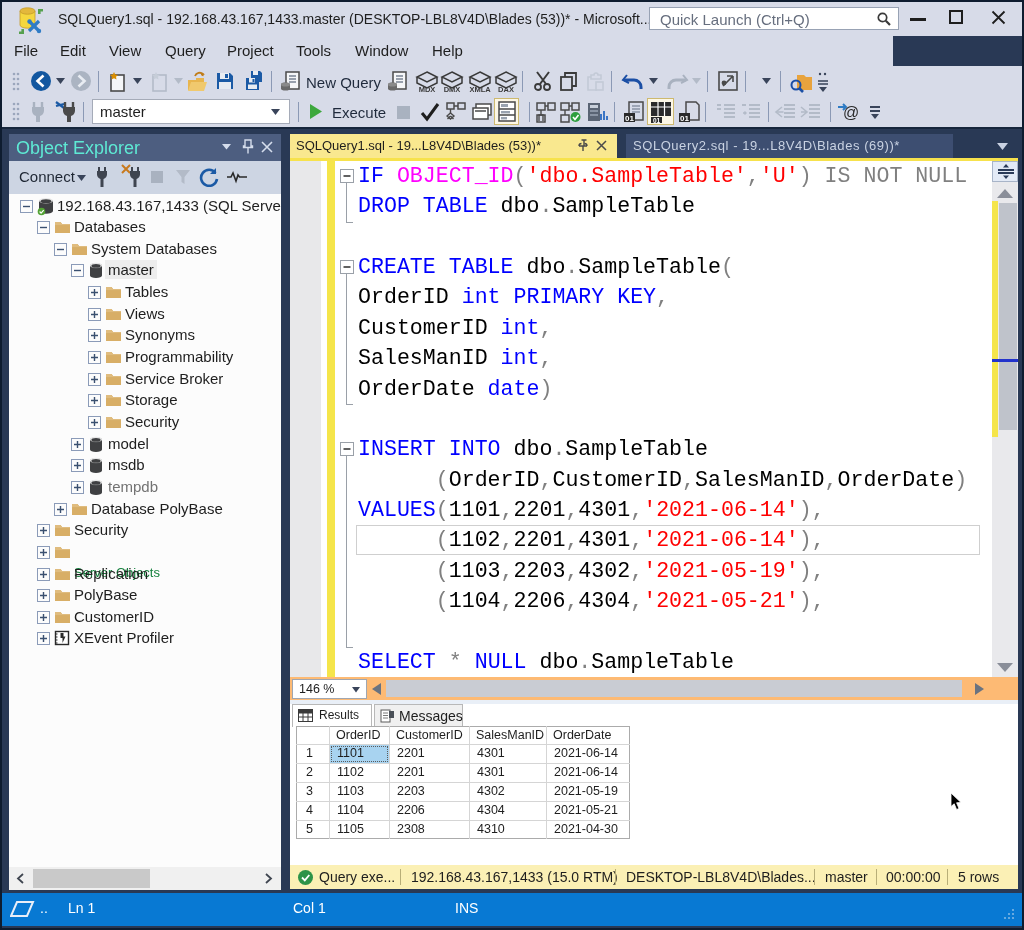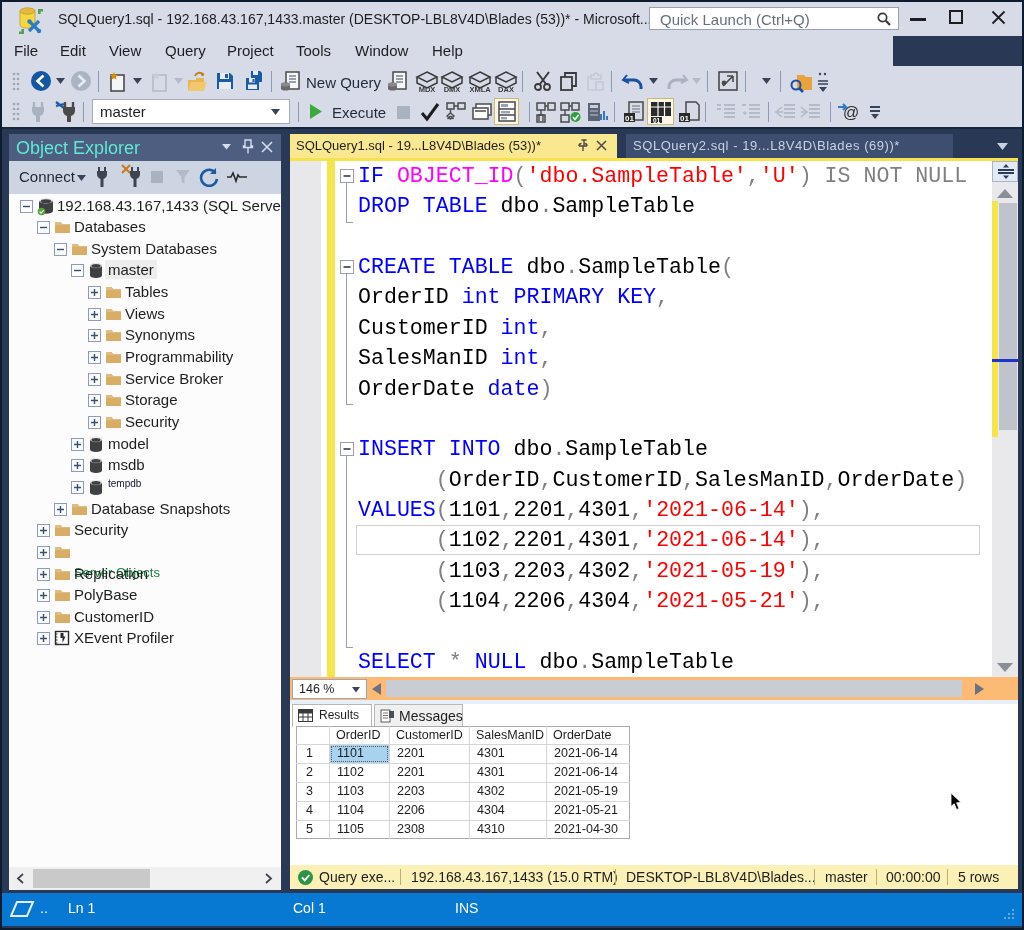--- a/index.html
+++ b/index.html
@@ -506,31 +506,31 @@
 <svg class="abs" style="left:62px;top:347px" width="13" height="13" viewBox="0 0 13 13">
       <rect x="0.5" y="0.5" width="12" height="12" fill="#FCFCFC" stroke="#8B9BB8"></rect>
       <path d="M3 6.5 h7 M6.5 3 v7" stroke="#3A5070" stroke-width="1.4"></path>
     </svg>
 <svg class="abs" style="left:79px;top:345px" width="16" height="17" viewBox="0 0 16 17">
       <path d="M2 3.5 v10 a6 2.6 0 0 0 12 0 v-10" fill="#3F4042"></path>
       <ellipse cx="8" cy="3.8" rx="6" ry="2.6" fill="#5A5B5E"></ellipse>
       <ellipse cx="8" cy="3.4" rx="6" ry="2.6" fill="#E8E8E8"></ellipse>
       <ellipse cx="8" cy="3.9" rx="4.6" ry="1.9" fill="#3F4042"></ellipse>
     </svg>
-<div class="abs" style="left:99px;top:344px;font-size:10px;color:#0f172a;white-space:nowrap">tempdb</div>
+<div class="abs" style="left:99px;top:344px;font-size:15px;color:#737373;white-space:nowrap">tempdb</div>
 <svg class="abs" style="left:45px;top:369px" width="13" height="13" viewBox="0 0 13 13">
       <rect x="0.5" y="0.5" width="12" height="12" fill="#FCFCFC" stroke="#8B9BB8"></rect>
       <path d="M3 6.5 h7 M6.5 3 v7" stroke="#3A5070" stroke-width="1.4"></path>
     </svg>
 <svg class="abs" style="left:62px;top:367px" width="17" height="16" viewBox="0 0 17 16">
       <path d="M1 3 h5.5 l1.5 2 h8 v9 h-15 z" fill="#CFA45C"></path>
       <path d="M1 3 h5.5 l1.5 2 h8 v1.5 h-15 z" fill="#E0BC7E"></path>
       <rect x="1" y="6.5" width="15" height="7.5" fill="#D8AE66"></rect>
     </svg>
-<div class="abs" style="left:82px;top:366px;font-size:15px;color:#1E1E1E;white-space:nowrap">Database Snapshots</div>
+<div class="abs" style="left:82px;top:366px;font-size:15px;color:#1E1E1E;white-space:nowrap">Database PolyBase</div>
 <svg class="abs" style="left:28px;top:390px" width="13" height="13" viewBox="0 0 13 13">
       <rect x="0.5" y="0.5" width="12" height="12" fill="#FCFCFC" stroke="#8B9BB8"></rect>
       <path d="M3 6.5 h7 M6.5 3 v7" stroke="#3A5070" stroke-width="1.4"></path>
     </svg>
 <svg class="abs" style="left:45px;top:388px" width="17" height="16" viewBox="0 0 17 16">
       <path d="M1 3 h5.5 l1.5 2 h8 v9 h-15 z" fill="#CFA45C"></path>
       <path d="M1 3 h5.5 l1.5 2 h8 v1.5 h-15 z" fill="#E0BC7E"></path>
       <rect x="1" y="6.5" width="15" height="7.5" fill="#D8AE66"></rect>
     </svg>
 <div class="abs" style="left:65px;top:387px;font-size:15px;color:#1E1E1E;white-space:nowrap">Security</div>

